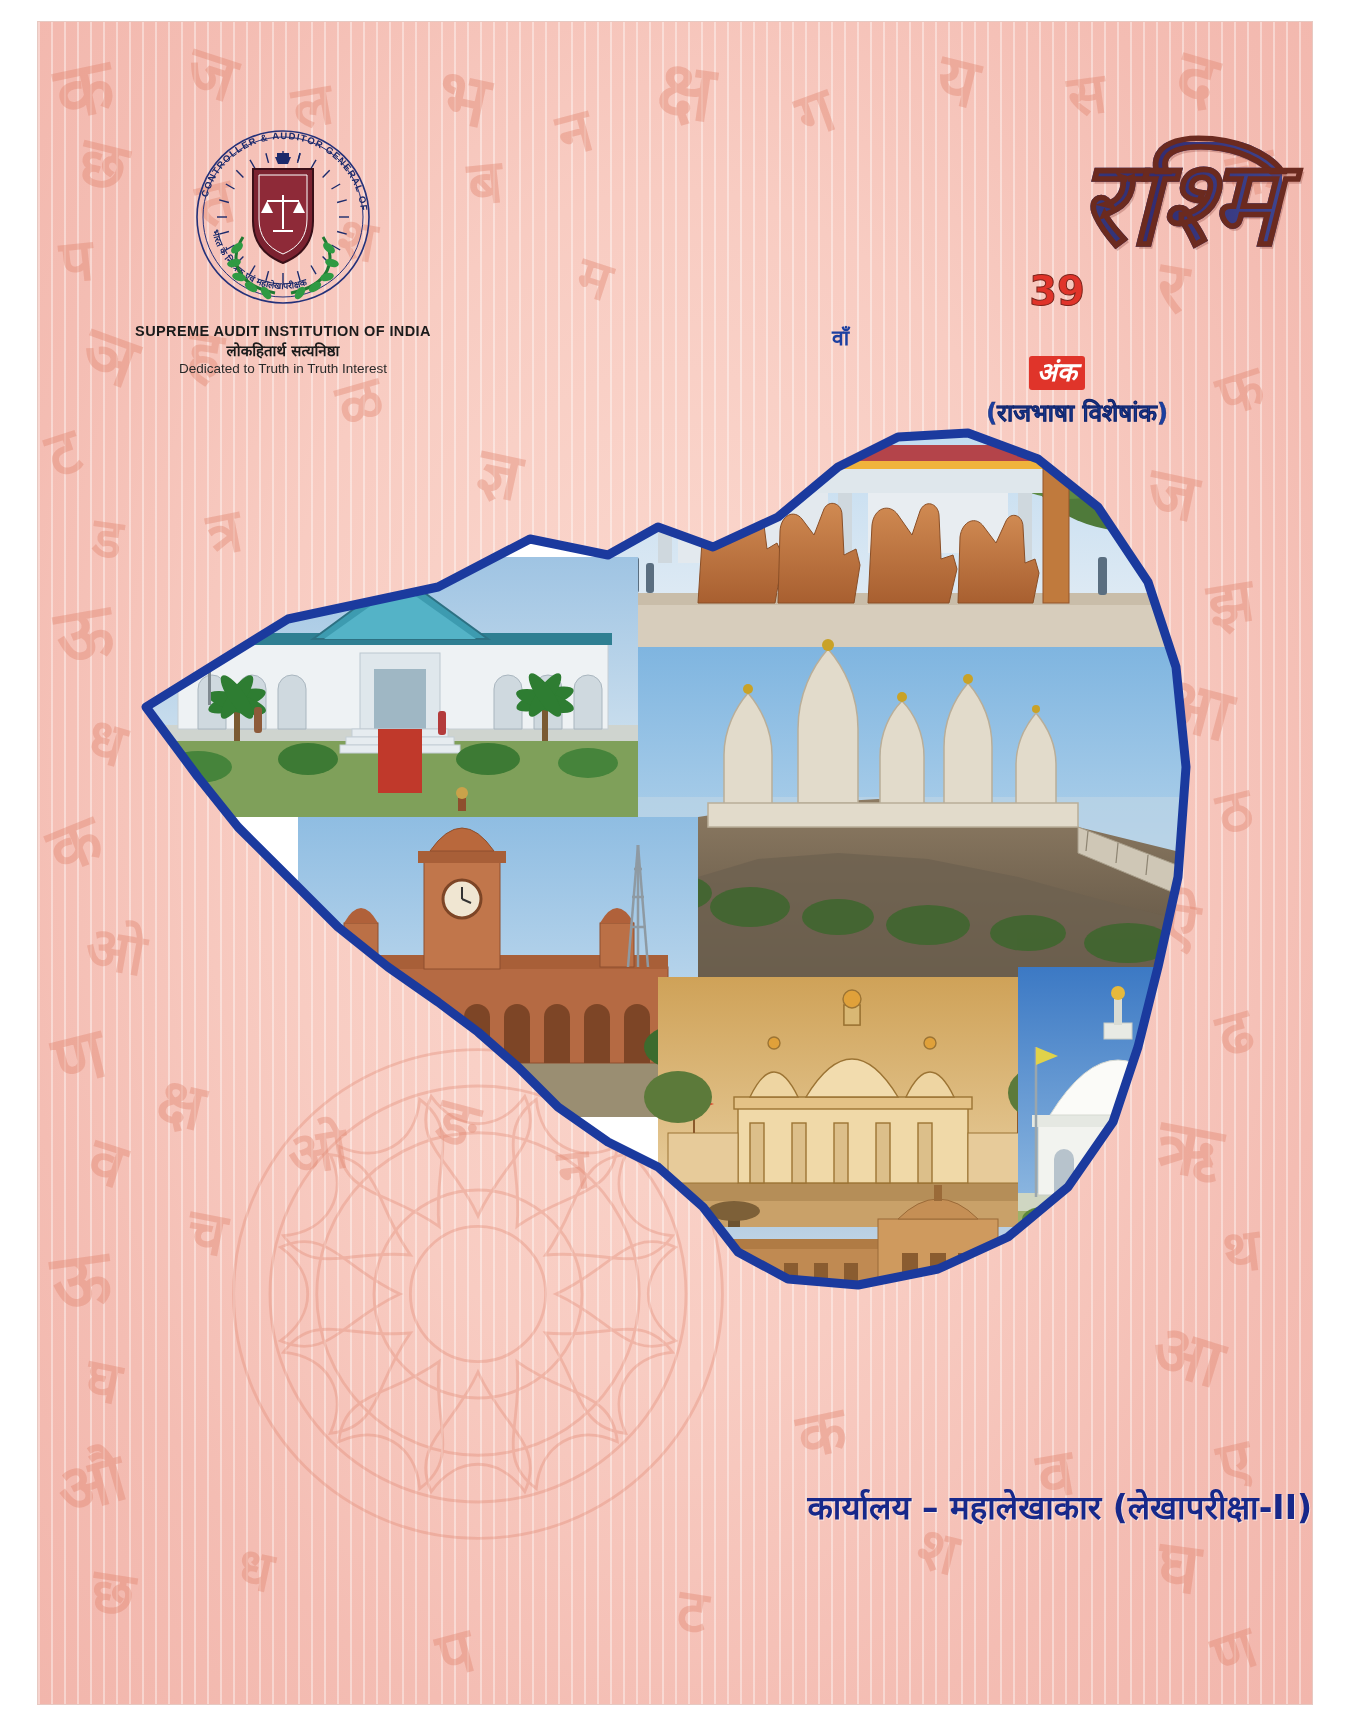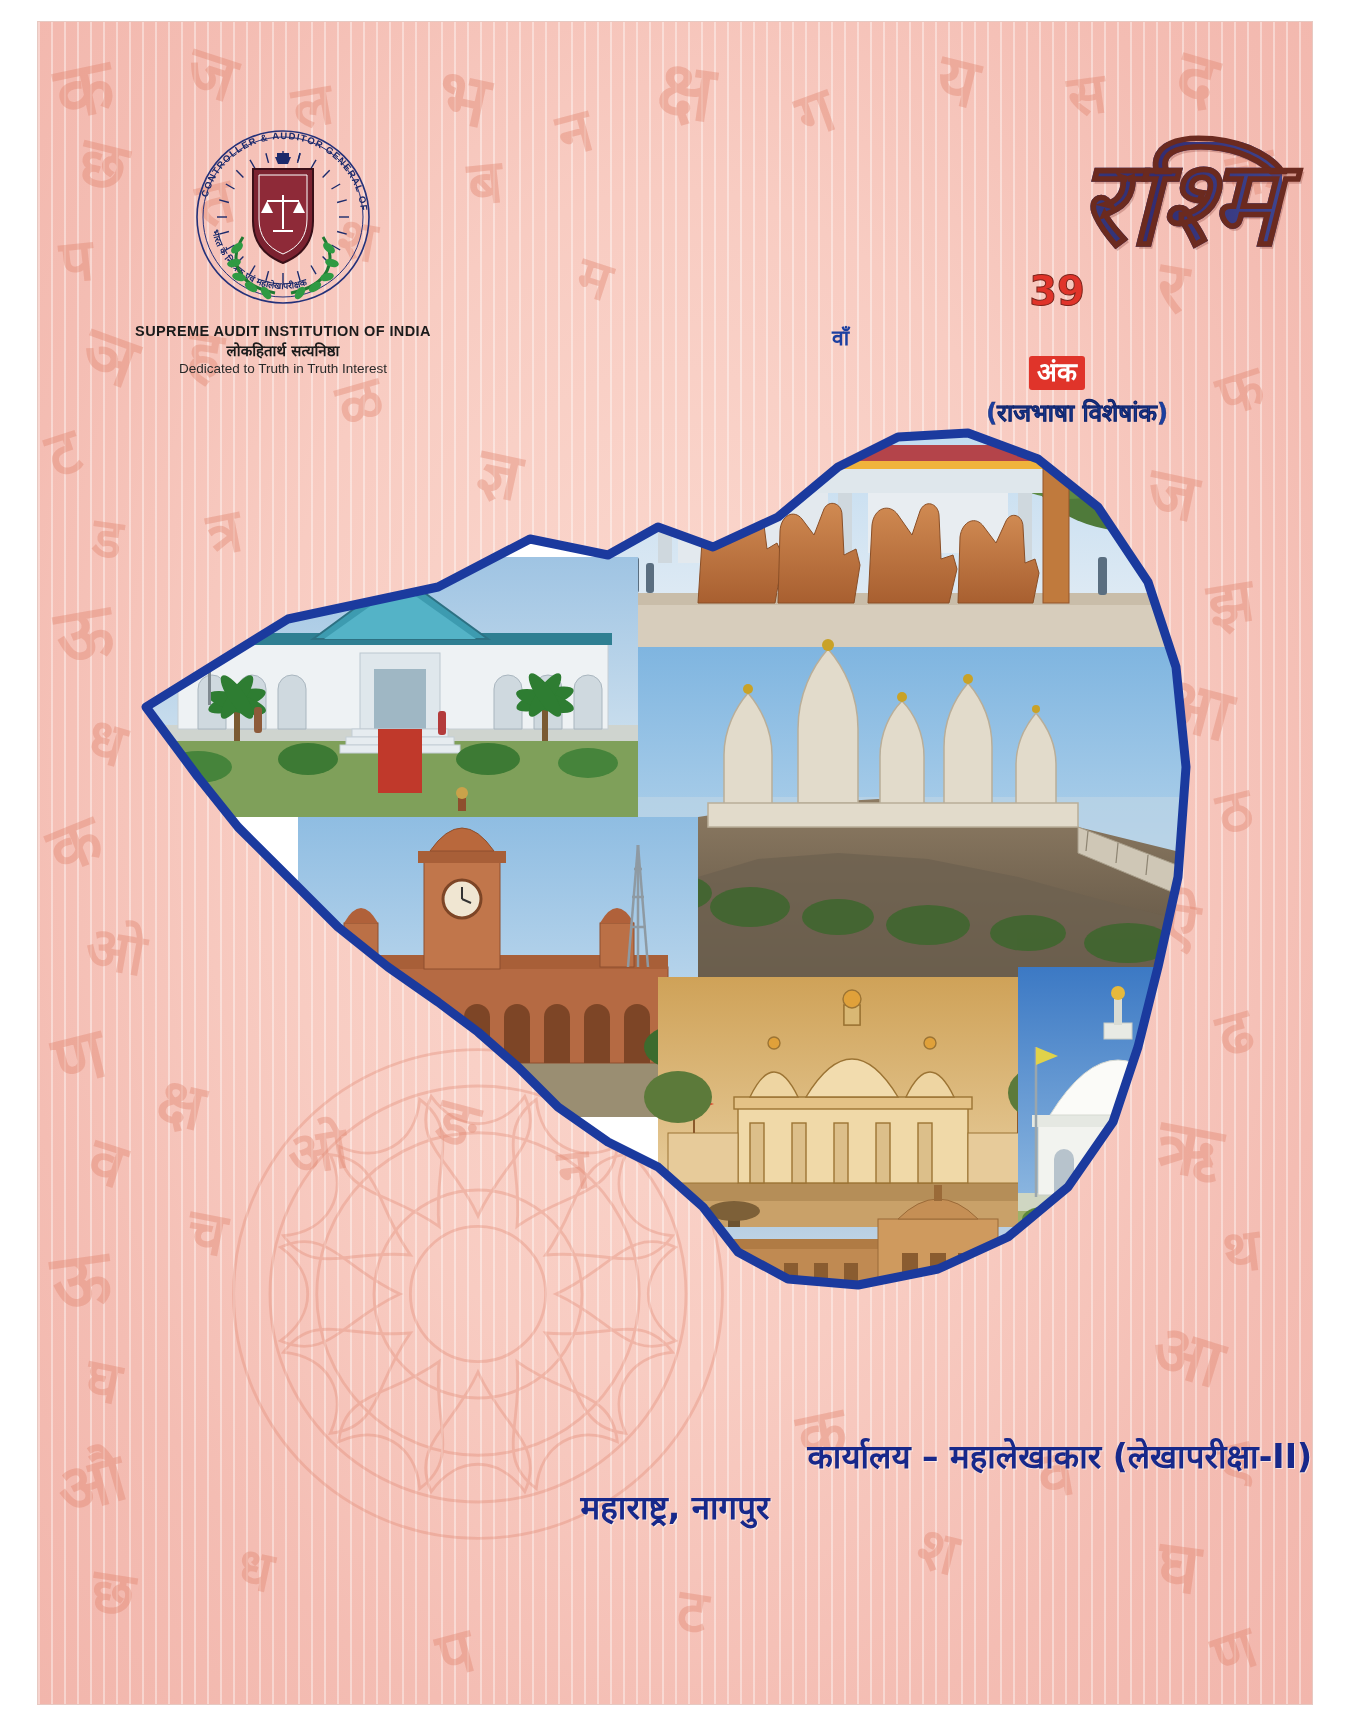--- a/index.html
+++ b/index.html
@@ -152,20 +152,21 @@
     margin-top: 4px;
   }
   .mast-ank {
     font-size: 26px;
     font-weight: 700;
     color: #ffffff;
     background: #e0342a;
     padding: 2px 8px 4px;
     border-radius: 3px;
     line-height: 1.1;
+    font-style: italic;
   }
   .mast-paren {
     font-size: 24px;
     font-weight: 700;
     color: #1c3fa0;
     padding-left: 40px;
     -webkit-text-stroke: 0.4px #12266b;
   }
 
   
@@ -813,17 +814,16 @@
                  L700,60 L760,30 L830,26 L900,52 L960,100 L1010,175 L1038,260
                  L1048,360 L1040,470 L1020,560 L1000,640 L975,715 L930,780
                  L870,830 L800,862 L720,878 L650,872 L600,845 L565,800
                  L520,760 L470,735 L420,700 L380,660 L340,625 L300,595
                  L250,560 L200,520 L150,470 L100,420 L60,370 Z" fill="none" stroke="#1b3a9e" stroke-width="9" stroke-linejoin="round"></path>
       </svg>
     </div>
 
     <div class="footer">
       <div class="f2">कार्यालय – महालेखाकार (लेखापरीक्षा-II)</div>
-      <div class="f3">महाराष्ट्र, नागपुर</div>
     </div>
 
   </div>
 </div>
 
 </body></html>

